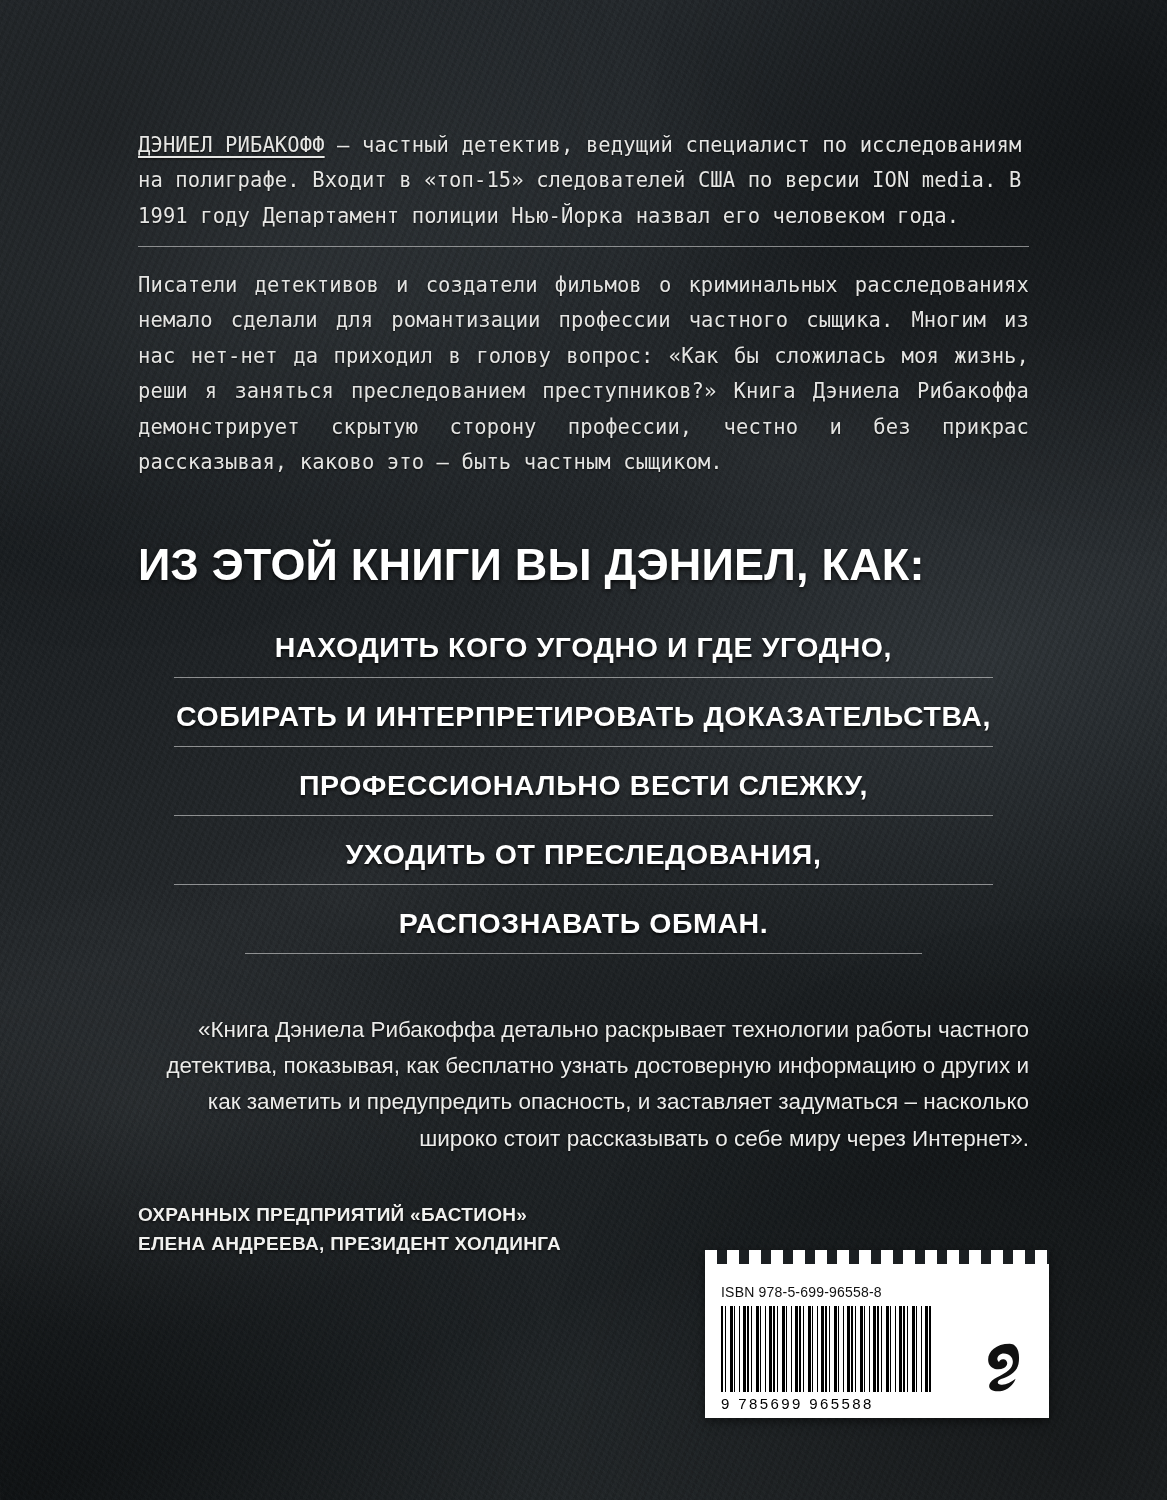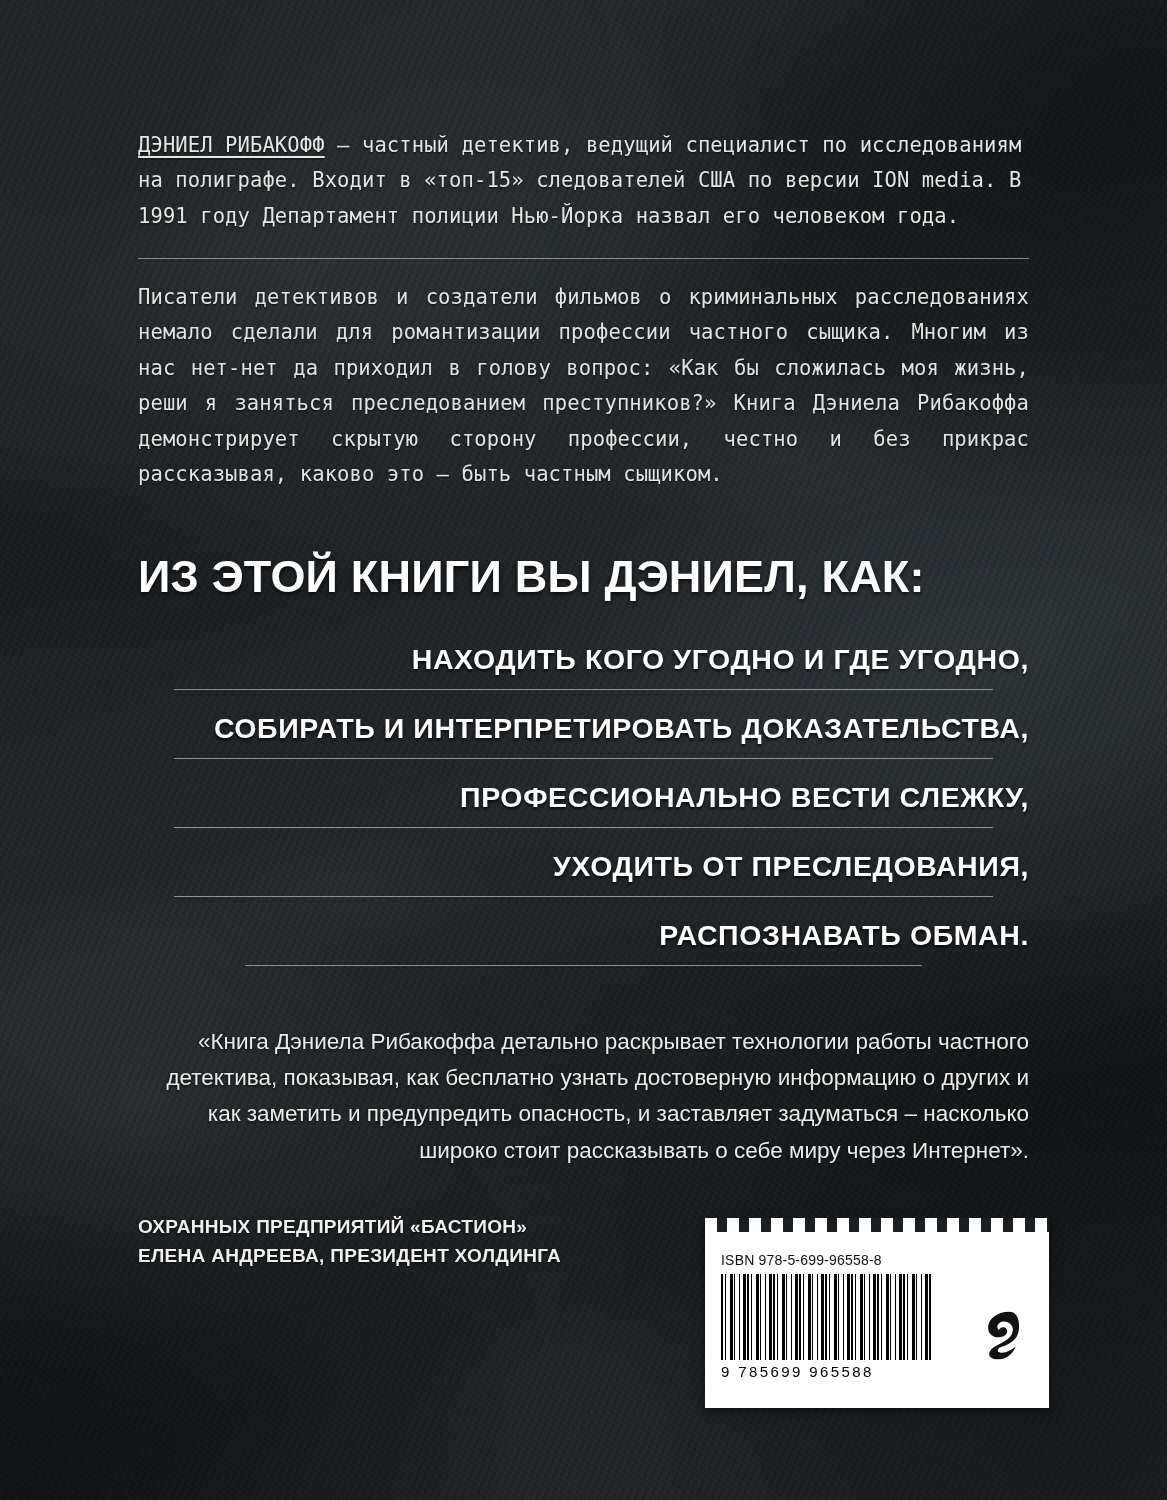--- a/index.html
+++ b/index.html
@@ -60,21 +60,21 @@
   }
 
   
   .author-block {
     font-family: "DejaVu Sans Mono", "Liberation Mono", monospace;
     font-size: 20.5px;
     line-height: 1.73;
     letter-spacing: 0.1px;
     color: #e6e6e4;
     text-shadow: 0 1px 2px rgba(0,0,0,.75);
-    padding-bottom: 24px;
+    padding-bottom: 12px;
     border-bottom: 1px solid rgba(225,225,225,.55);
     max-width: 900px;
   }
   .author-name {
     text-decoration: underline;
     text-underline-offset: 4px;
   }
 
   .intro-block {
     font-family: "DejaVu Sans Mono", "Liberation Mono", monospace;
@@ -96,21 +96,21 @@
     letter-spacing: 0.2px;
     color: #ffffff;
     text-shadow: 0 2px 4px rgba(0,0,0,.8);
   }
 
   
   .points {
     margin: 40px 0 16px 0;
     padding: 0;
     list-style: none;
-    text-align: right;
+    text-align: center;
   }
   .point {
     position: relative;
     display: block;
     font-family: "Liberation Sans", sans-serif;
     font-weight: bold;
     font-size: 28.5px;
     letter-spacing: 0.6px;
     color: #ffffff;
     text-shadow: 0 2px 3px rgba(0,0,0,.8);
@@ -148,25 +148,25 @@
     letter-spacing: .3px;
     color: #f0f0ee;
     text-shadow: 0 1px 3px rgba(0,0,0,.8);
     max-width: 560px;
   }
 
   
   .barcode-card {
     position: absolute;
     right: 118px;
-    bottom: 92px;
+    bottom: 82px;
     width: 344px;
     background: #ffffff;
     z-index: 5;
-    padding: 0 0 28px 0;
+    padding: 0 0 6px 0;
     box-shadow: 0 3px 10px rgba(0,0,0,.55);
   }
   .card-teeth {
     height: 26px;
     position: relative;
     background: #ffffff;
   }
   .card-teeth::before {
     content: "";
     position: absolute;

